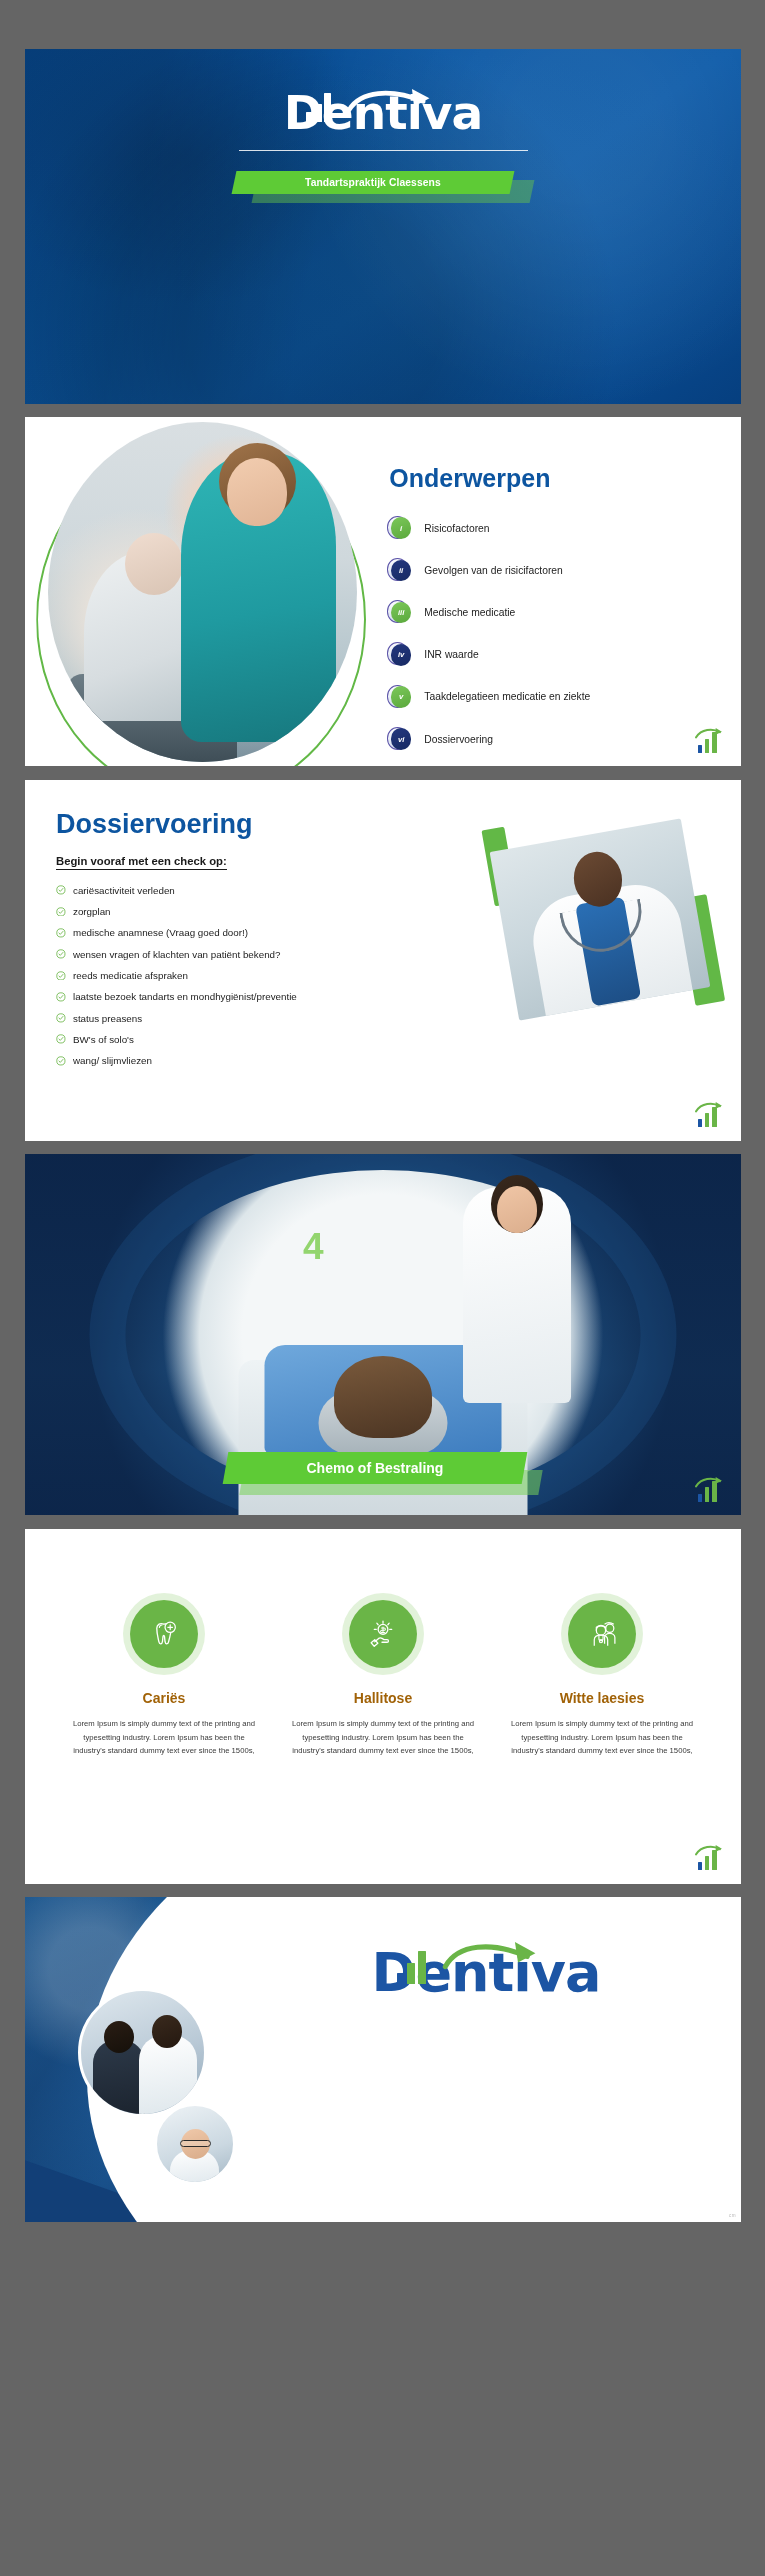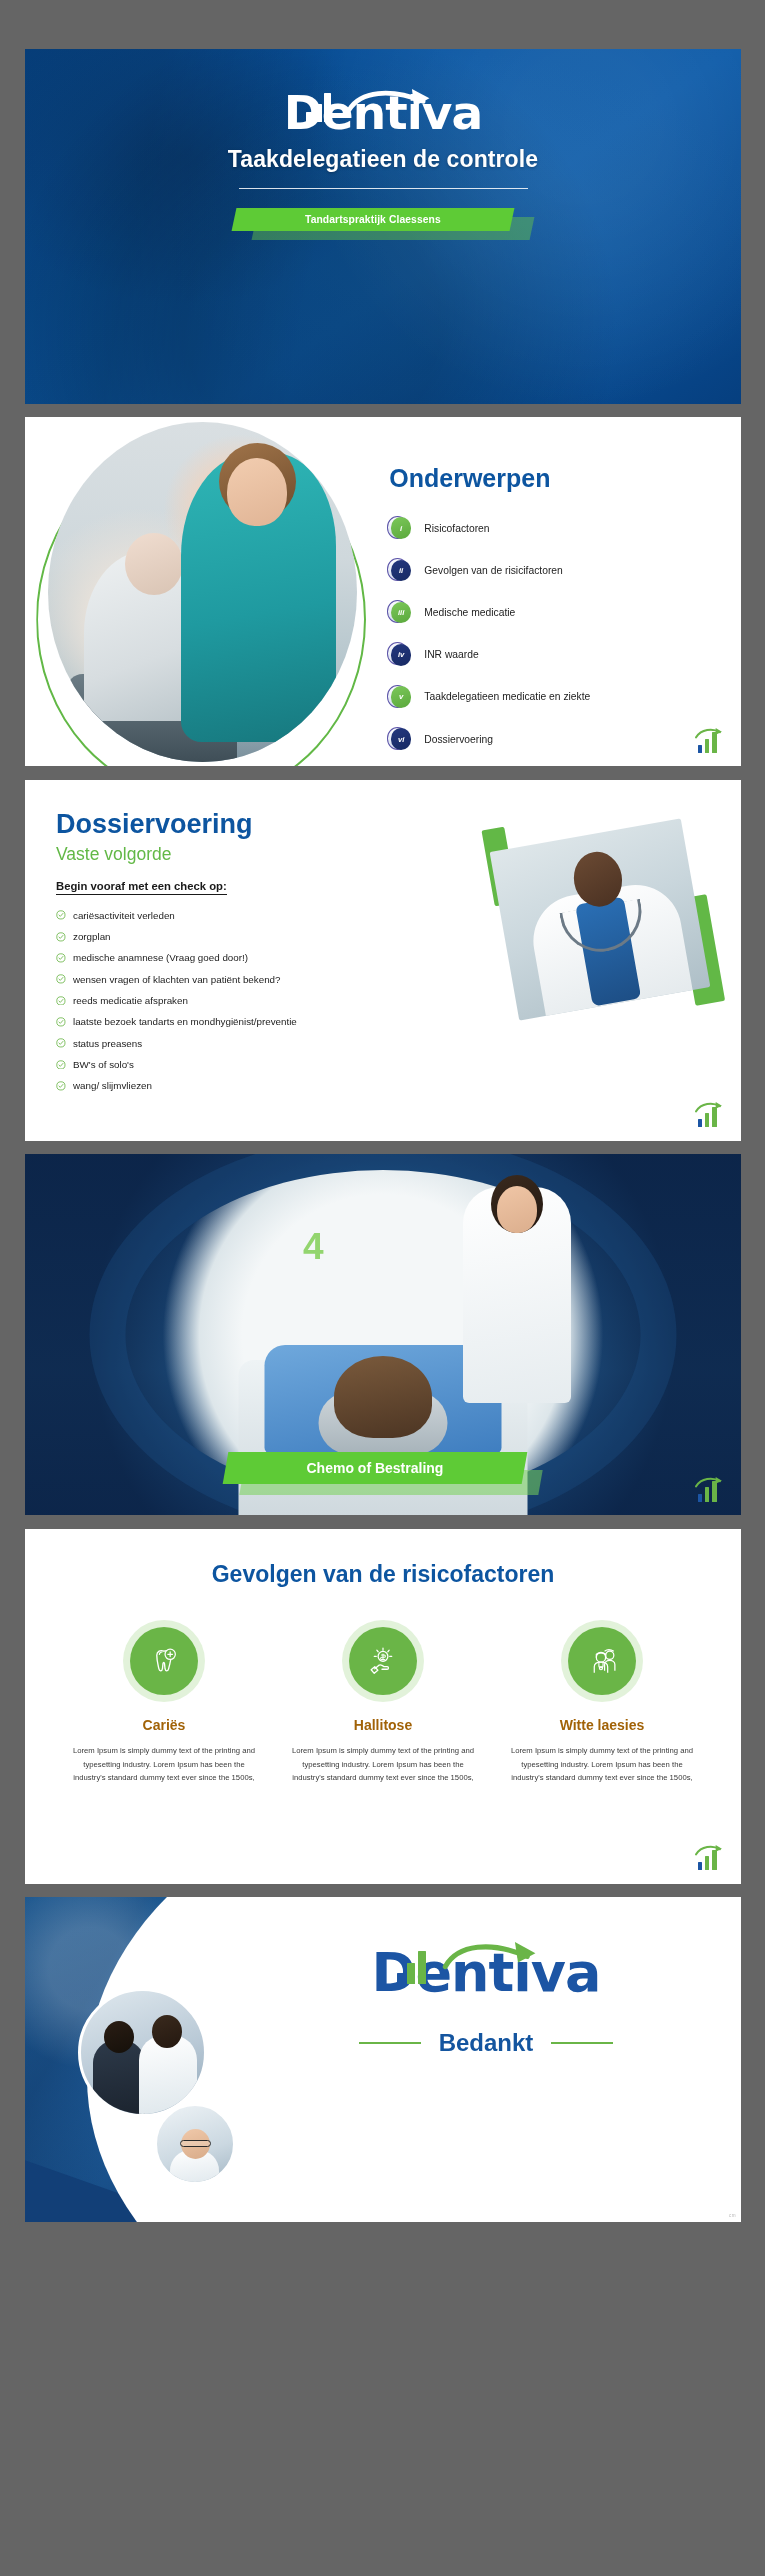--- a/index.html
+++ b/index.html
@@ -436,21 +436,20 @@
             <i></i>
             <i></i>
             <i></i>
           </span>
         <svg class="swoosh" viewBox="0 0 190 72">
           <path d="M6 46 C28 10 86 4 150 30" stroke="#ffffff" stroke-width="9" fill="none" stroke-linecap="round"></path>
           <path d="M128 6 L162 24 L132 40 Z" fill="#ffffff"></path>
         </svg>
       </div>
 
-      <h1 class="title-main">Taakdelegatieen de controle</h1>
       <div class="title-rule"></div>
 
       <div class="badge-wrap">
         <div class="badge-shadow"></div>
         <div class="badge-main">
           <span>Tandartspraktijk Claessens</span>
         </div>
       </div>
     </div>
   </section>
@@ -541,21 +540,20 @@
           <path d="M40 2 L52 9 L40 15 Z" fill="#6ab547"></path>
         </svg>
       </div>
     </div>
   </section>
 
   <div class="gap"></div>
 
   <section class="slide" id="slide-dossier">
     <h2 class="d-title">Dossiervoering</h2>
-    <div class="d-sub">Vaste volgorde</div>
     <div><span class="d-lead">Begin vooraf met een check op:</span></div>
 
     <ul class="d-list">
       <li>
         <svg class="chk" viewBox="0 0 20 20">
             <circle cx="10" cy="10" r="8.4" fill="none" stroke="#6ab547" stroke-width="1.7"></circle>
             <path d="M6 10.3 L8.8 13 L14.2 7" fill="none" stroke="#6ab547" stroke-width="1.7" stroke-linecap="round" stroke-linejoin="round"></path>
           </svg>
         <span>cariësactiviteit verleden</span>
       </li>
@@ -668,21 +666,20 @@
       <svg width="29" height="13.4" viewBox="0 0 56 26">
         <path d="M2 20 C12 4 34 2 48 10" stroke="#6ab547" stroke-width="4" fill="none" stroke-linecap="round"></path>
         <path d="M40 2 L52 9 L40 15 Z" fill="#6ab547"></path>
       </svg>
     </div>
   </section>
 
   <div class="gap"></div>
 
   <section class="slide" id="slide-conseq">
-    <h2 class="c-title">Gevolgen van de risicofactoren</h2>
 
     <div class="c-cols">
 
       <div class="c-col">
         <div class="c-icon">
           <div class="c-icon-inner">
             <svg width="34" height="34" viewBox="0 0 66 66">
               <path d="M19 22 C19 14 26 11 33 14 C40 11 47 14 47 22 C47 32 44 38 42 48 C41 53 36 54 35 48 L34 38 C33.4 35 31.6 35 31 38 L30 48 C29 54 24 53 23 48 C21 38 19 32 19 22 Z" fill="none" stroke="#ffffff" stroke-width="2.6" stroke-linejoin="round"></path>
               <path d="M24 20 C24.5 17 26.5 15.5 29 15.5" fill="none" stroke="#ffffff" stroke-width="2.3" stroke-linecap="round"></path>
               <circle cx="45" cy="20" r="10" fill="#6ab547" stroke="#ffffff" stroke-width="2.4"></circle>
@@ -766,25 +763,20 @@
             <i></i>
             <i></i>
             <i></i>
           </span>
         <svg class="swoosh" viewBox="0 0 210 84">
           <path d="M6 54 C30 10 96 4 166 34" stroke="#6ab547" stroke-width="10" fill="none" stroke-linecap="round"></path>
           <path d="M142 6 L182 28 L148 46 Z" fill="#6ab547"></path>
         </svg>
       </div>
 
-      <div class="t-thanks-row">
-        <span class="t-rule"></span>
-        <span class="t-thanks">Bedankt</span>
-        <span class="t-rule"></span>
-      </div>
     </div>
 
     <div class="corner-mark">cm</div>
   </section>
 
   <div class="gap bottom"></div>
 </div>
 
 
 </body></html>

